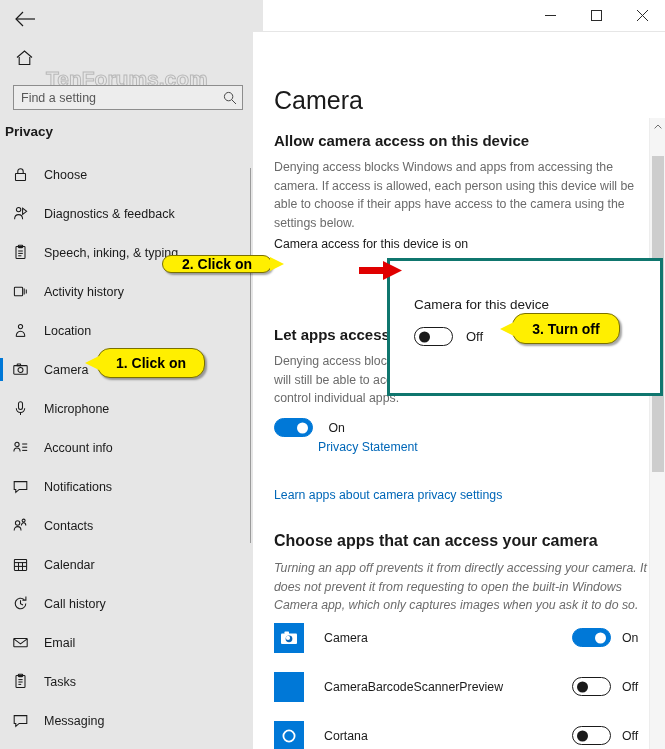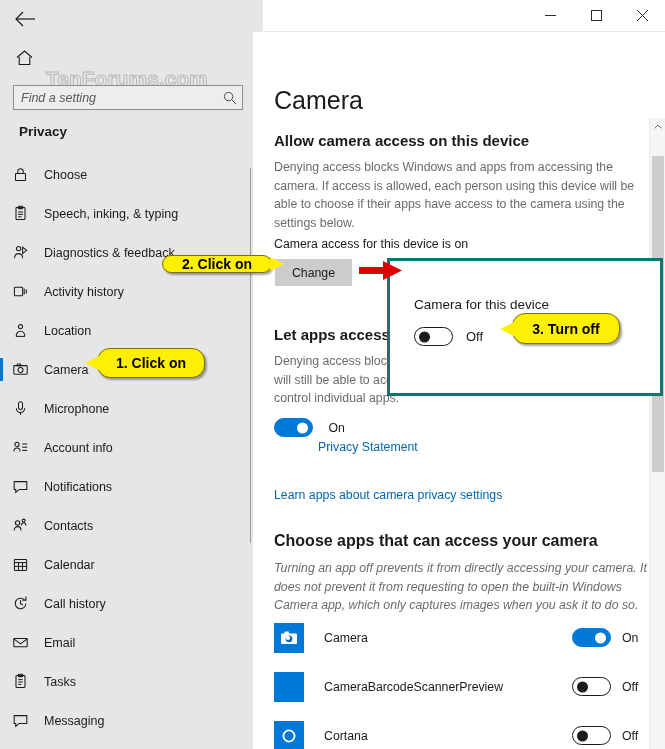--- a/index.html
+++ b/index.html
@@ -66,27 +66,27 @@
     width: 230px; height: 25px;
     background: #ededed;
     border: 1px solid #8d8d8d;
     display: flex; align-items: center;
   }
   .searchwrap input {
     border: 0; outline: 0; background: transparent;
     font-family: "Liberation Sans", sans-serif;
     font-size: 12.5px; color: #3b3b3b;
     padding-left: 7px;
-    flex: 1; height: 100%; font-style: italic;
+    flex: 1; height: 100%;
   }
   .searchwrap input::placeholder { color: #585858; }
   .search-icon { width: 24px; display: flex; align-items: center; justify-content: center; color: #4a4a4a; }
 
   .sidebar-title {
-    position: absolute; left: 19px; top: 124px;
+    position: absolute; left: 5px; top: 124px;
     font-size: 13.5px; font-weight: bold; color: #1a1a1a;
   }
 
   .navlist {
     position: absolute; left: 0; top: 155px;
     width: 250px;
   }
   .navitem {
     position: relative;
     height: 39px;
@@ -332,42 +332,42 @@
             <svg width="17" height="17" viewBox="0 0 17 17" fill="none" stroke="#1b1b1b" stroke-width="1.05">
               <rect x="3.5" y="7.5" width="10" height="7" rx="0.5"></rect>
               <path d="M5.8 7.5V5.4a2.7 2.7 0 0 1 5.4 0v2.1"></path>
             </svg>
           </span>
           <span class="nav-label">Choose</span>
         </div>
         <div class="navitem">
           <span class="nav-ico">
             <svg width="17" height="17" viewBox="0 0 17 17" fill="none" stroke="#1b1b1b" stroke-width="1.05">
+              <circle cx="6.6" cy="4.6" r="2.2"></circle>
+              <path d="M2.6 14.2c0-2.9 1.8-4.6 4-4.6s4 1.7 4 4.6"></path>
+              <path d="M10.6 3.2l4 3.1-4 3.1z"></path>
+            </svg>
+          </span>
+          <span class="nav-label">Diagnostics &amp; feedback</span>
+        </div>
+        <div class="navitem">
+          <span class="nav-ico">
+            <svg width="17" height="17" viewBox="0 0 17 17" fill="none" stroke="#1b1b1b" stroke-width="1.05">
               <rect x="4" y="2.5" width="9" height="12" rx="0.8"></rect>
               <rect x="6.3" y="1.2" width="4.4" height="2.4" rx="0.6"></rect>
               <line x1="6.2" y1="7" x2="10.8" y2="7"></line>
               <line x1="6.2" y1="9.4" x2="10.8" y2="9.4"></line>
               <line x1="6.2" y1="11.8" x2="9.4" y2="11.8"></line>
             </svg>
           </span>
           <span class="nav-label">Speech, inking, &amp; typing</span>
         </div>
         <div class="navitem">
           <span class="nav-ico">
             <svg width="17" height="17" viewBox="0 0 17 17" fill="none" stroke="#1b1b1b" stroke-width="1.05">
-              <circle cx="6.6" cy="4.6" r="2.2"></circle>
-              <path d="M2.6 14.2c0-2.9 1.8-4.6 4-4.6s4 1.7 4 4.6"></path>
-              <path d="M10.6 3.2l4 3.1-4 3.1z"></path>
-            </svg>
-          </span>
-          <span class="nav-label">Diagnostics &amp; feedback</span>
-        </div>
-        <div class="navitem">
-          <span class="nav-ico">
-            <svg width="17" height="17" viewBox="0 0 17 17" fill="none" stroke="#1b1b1b" stroke-width="1.05">
               <rect x="2.4" y="4.2" width="8.2" height="8.6" rx="0.8"></rect>
               <path d="M12.2 5.6v5.8"></path>
               <path d="M14.3 6.6v3.8"></path>
             </svg>
           </span>
           <span class="nav-label">Activity history</span>
         </div>
         <div class="navitem">
           <span class="nav-ico">
             <svg width="17" height="17" viewBox="0 0 17 17" fill="none" stroke="#1b1b1b" stroke-width="1.05">
@@ -486,21 +486,20 @@
     <div class="sidebar-scrollline"></div>
   </div>
 
   <div class="content">
 
     <div class="page-title">Camera</div>
 
     <div class="h2" style="top:100px;">Allow camera access on this device</div>
     <div class="body-text" style="top:126px;">Denying access blocks Windows and apps from accessing the camera. If access is allowed, each person using this device will be able to choose if their apps have access to the camera using the settings below.</div>
     <div class="small-text" style="top:205px;">Camera access for this device is on</div>
-    <button class="change-btn">Change</button>
 
     <div class="h2" style="top:294px;">Let apps access your camera</div>
     <div class="body-text" style="top:320px;">Denying access blocks apps from accessing the camera. Windows will still be able to access the camera, and you will not be able to control individual apps.</div>
 
     <div style="position:absolute;left:21px;top:386px;">
       <span class="toggle on"><span class="knob"></span></span>
       <span class="toggle-row-label">On</span>
     </div>
 
     <a class="link" style="top:408px;margin-left:44px;" href="#">Privacy Statement</a>

